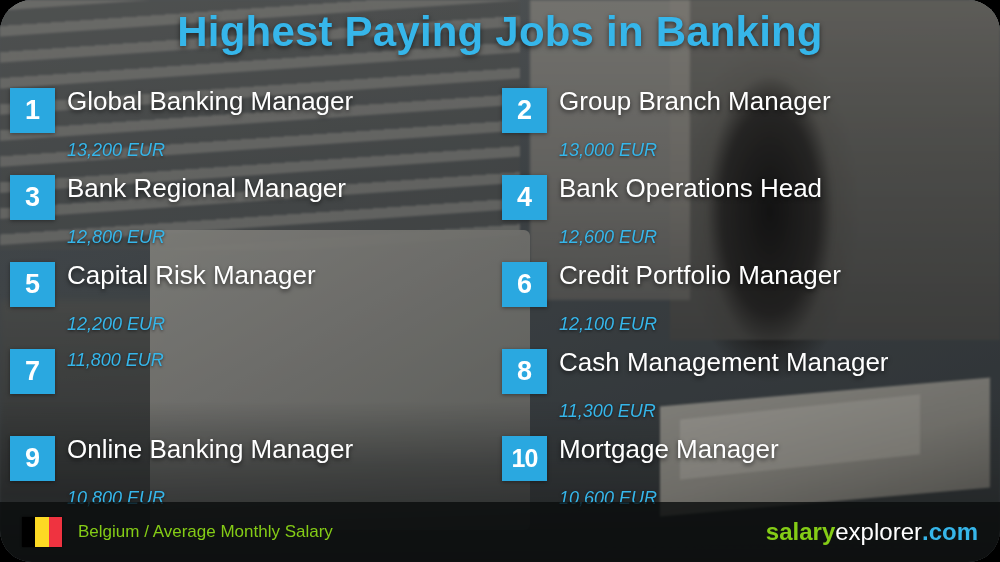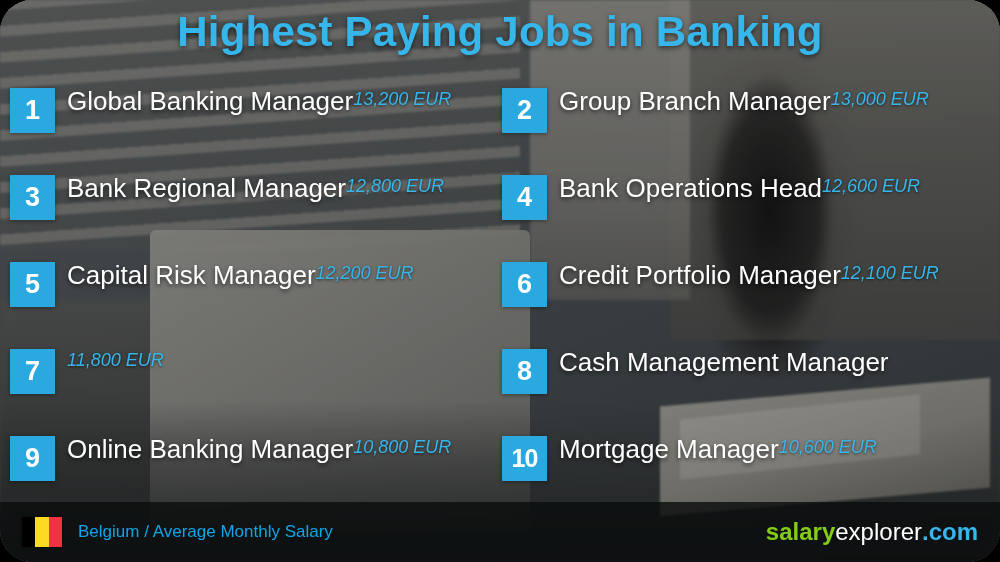--- a/index.html
+++ b/index.html
@@ -158,21 +158,23 @@
     margin-top: 2px;
     box-shadow: 0 1px 4px rgba(0,0,0,0.4);
   }
   .rank.wide {
     font-size: 25px;
     letter-spacing: -1px;
   }
   .jobtext {
     margin-left: 12px;
     display: flex;
+    flex-direction: column;
     justify-content: flex-end;
+    gap: 21px;
   }
   .jobtitle {
     font-size: 26px;
     color: #ffffff;
     line-height: 30px;
     text-shadow: 0 2px 4px rgba(0,0,0,0.6);
     white-space: nowrap;
   }
   .jobsalary {
     font-size: 18px;
@@ -197,21 +199,21 @@
     margin-left: 22px;
     width: 40px;
     height: 30px;
     display: flex;
     box-shadow: 0 0 2px rgba(0,0,0,0.8);
   }
   #flag .s { flex: 1 1 33.33%; height: 100%; }
   #footerlabel {
     margin-left: 16px;
     font-size: 17px;
-    color: #0ea5e9;
+    color: #84cc16;
   }
   #brand {
     position: absolute;
     right: 22px;
     font-size: 24px;
     white-space: nowrap;
   }
   #brand .b1 { color: #84cc16; font-weight: bold; }
   #brand .b2 { color: #ffffff; font-weight: normal; }
   #brand .b3 { color: #36b6ea; font-weight: bold; }
@@ -293,20 +295,21 @@
         <div class="rank">7</div>
         <div class="jobtext">
           <div class="jobsalary">11,800 EUR</div>
         </div>
       </div>
 
       <div class="job">
         <div class="rank">8</div>
         <div class="jobtext">
           <div class="jobtitle">Cash Management Manager</div>
+          <div class="jobsalary">11,300 EUR</div>
         </div>
       </div>
 
       <div class="job">
         <div class="rank">9</div>
         <div class="jobtext">
           <div class="jobtitle">Online Banking Manager</div>
           <div class="jobsalary">10,800 EUR</div>
         </div>
       </div>

